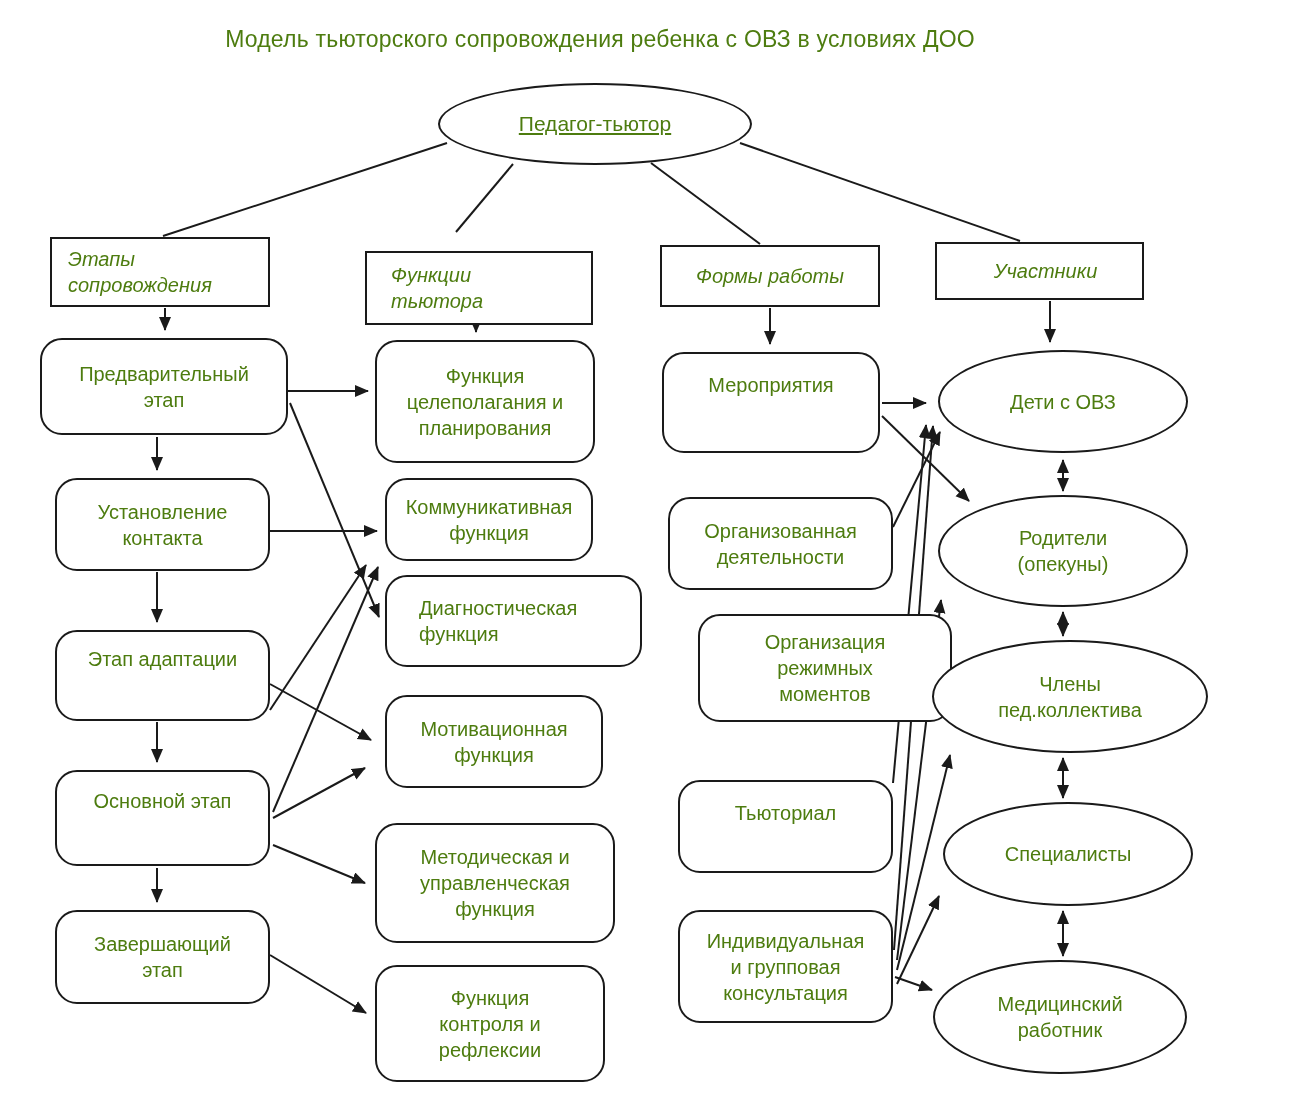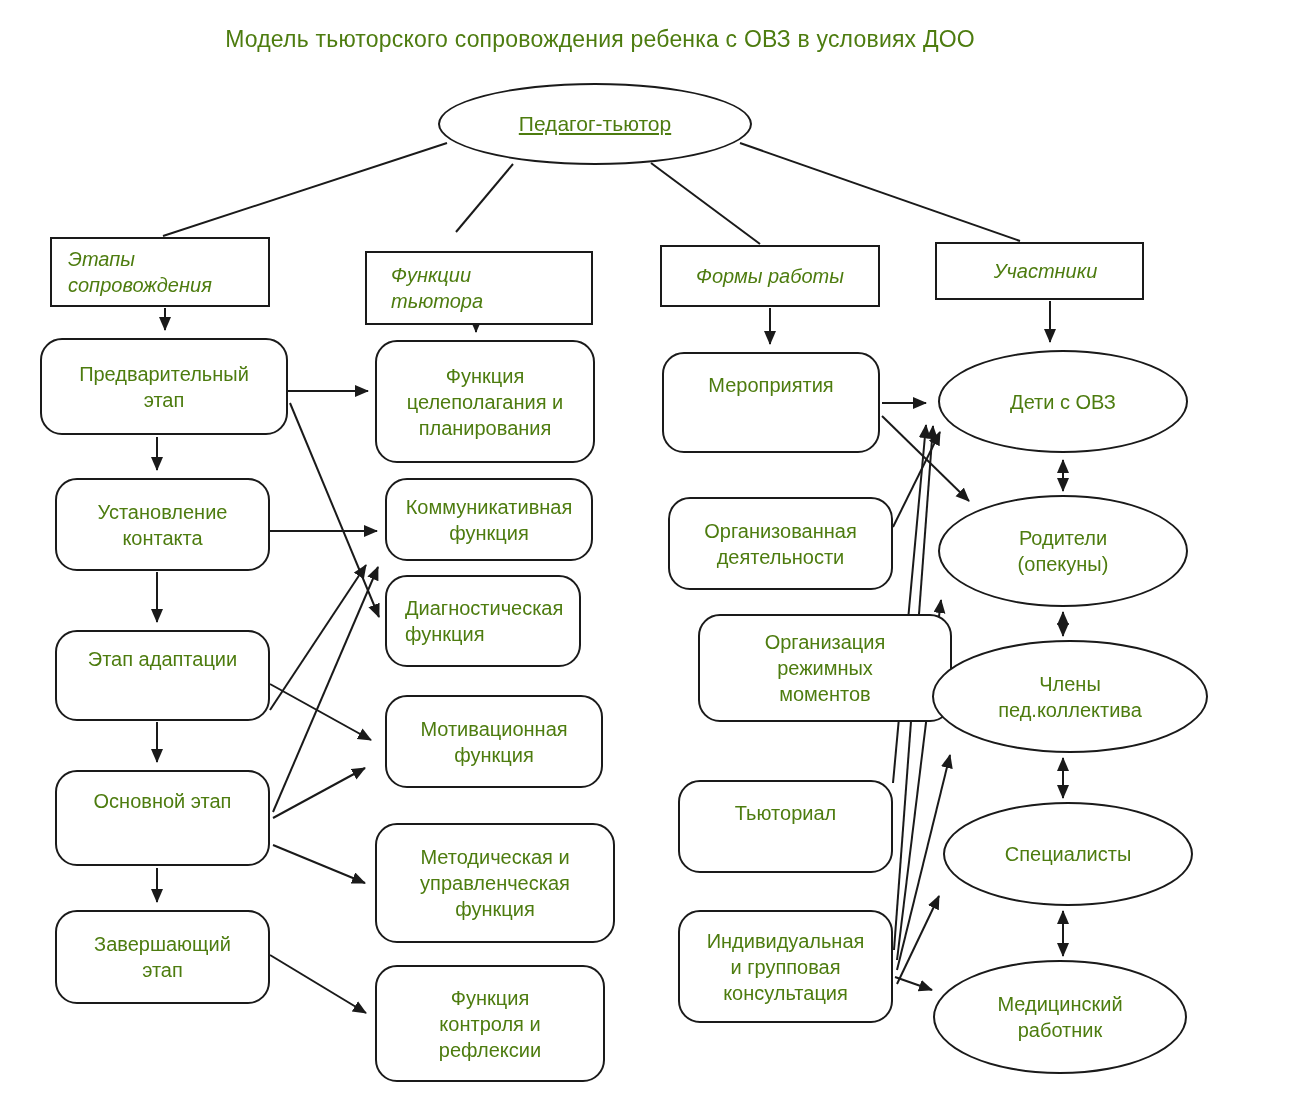--- a/index.html
+++ b/index.html
@@ -33,21 +33,21 @@
   .h4{left:935px;top:242px;width:209px;height:58px;padding-left:12px;}
   
   .s1{left:40px;top:338px;width:248px;height:97px;}
   .s2{left:55px;top:478px;width:215px;height:93px;}
   .s3{left:55px;top:630px;width:215px;height:91px;padding-top:14px;}
   .s4{left:55px;top:770px;width:215px;height:96px;padding-top:16px;}
   .s5{left:55px;top:910px;width:215px;height:94px;}
   
   .f1{left:375px;top:340px;width:220px;height:123px;}
   .f2{left:385px;top:478px;width:208px;height:83px;}
-  .f3{left:385px;top:575px;width:196px;height:92px;padding-left:18px;}
+  .f3{left:385px;top:575px;width:257px;height:92px;padding-left:32px;}
   .f4{left:385px;top:695px;width:218px;height:93px;}
   .f5{left:375px;top:823px;width:240px;height:120px;}
   .f6{left:375px;top:965px;width:230px;height:117px;}
   
   .w1{left:662px;top:352px;width:218px;height:101px;padding-top:18px;}
   .w2{left:668px;top:497px;width:225px;height:93px;}
   .w3{left:678px;top:614px;width:254px;height:108px;margin-left:20px;}
   .w4{left:678px;top:780px;width:215px;height:93px;padding-top:18px;}
   .w5{left:678px;top:910px;width:215px;height:113px;}
   

